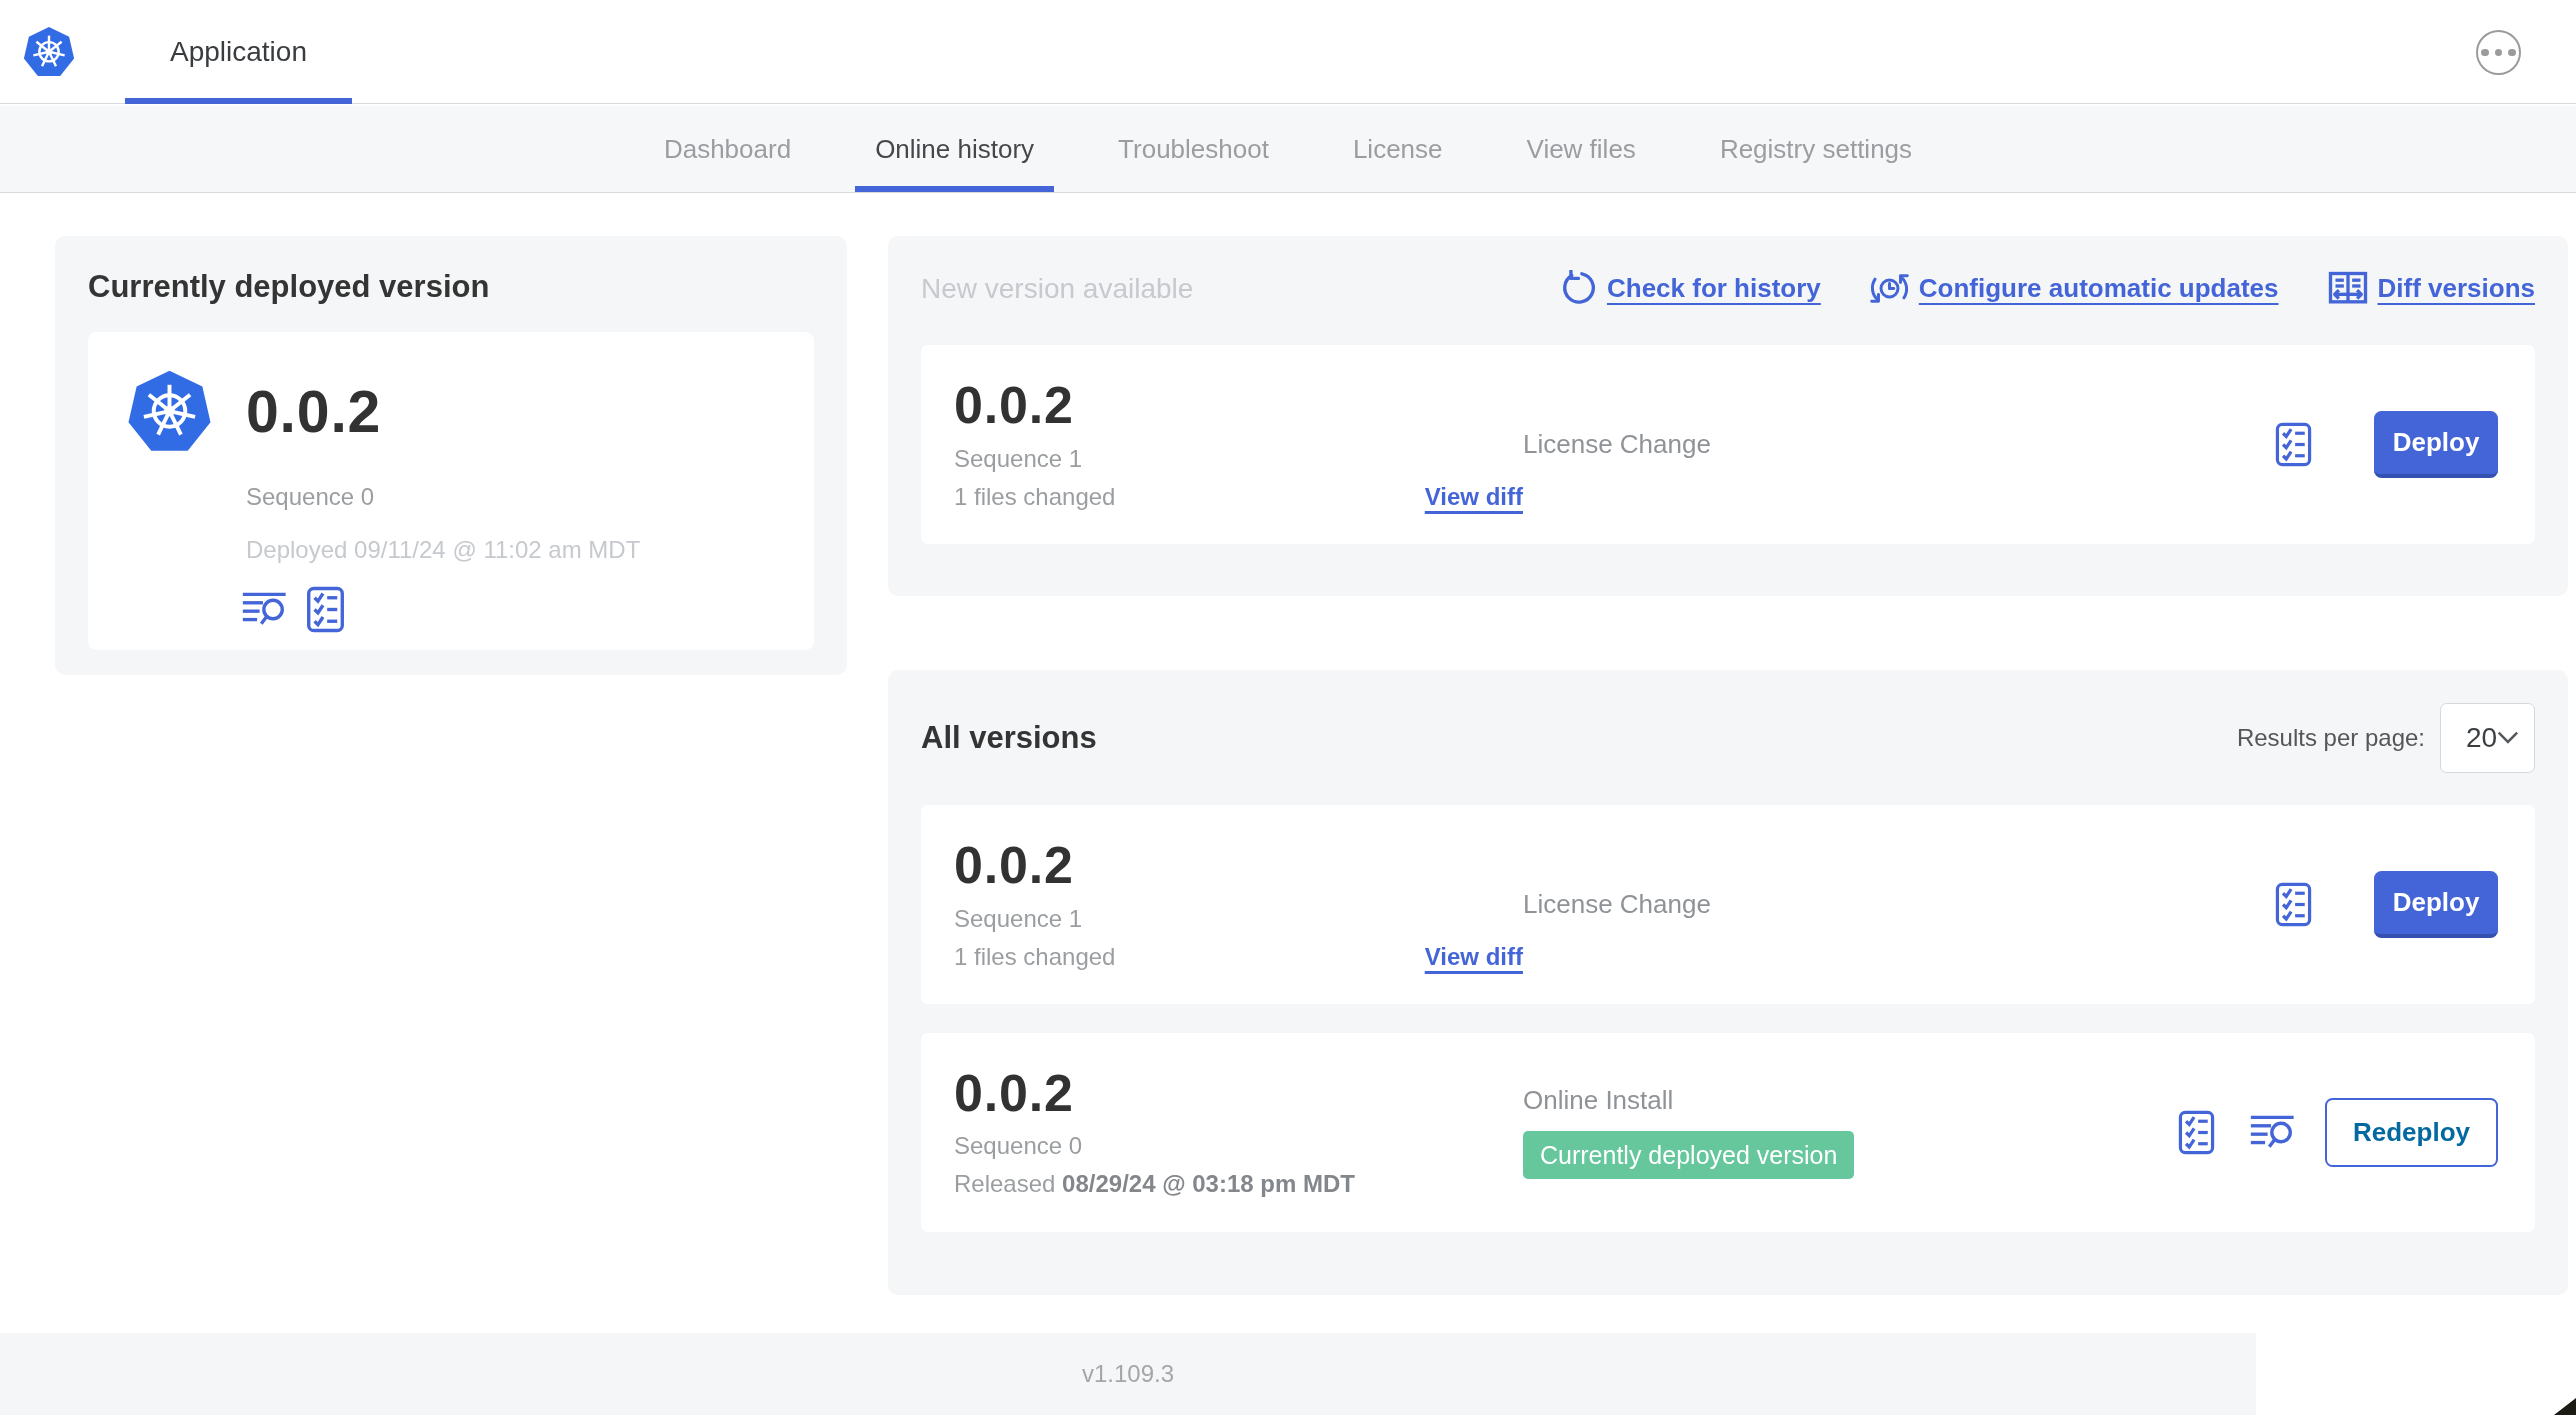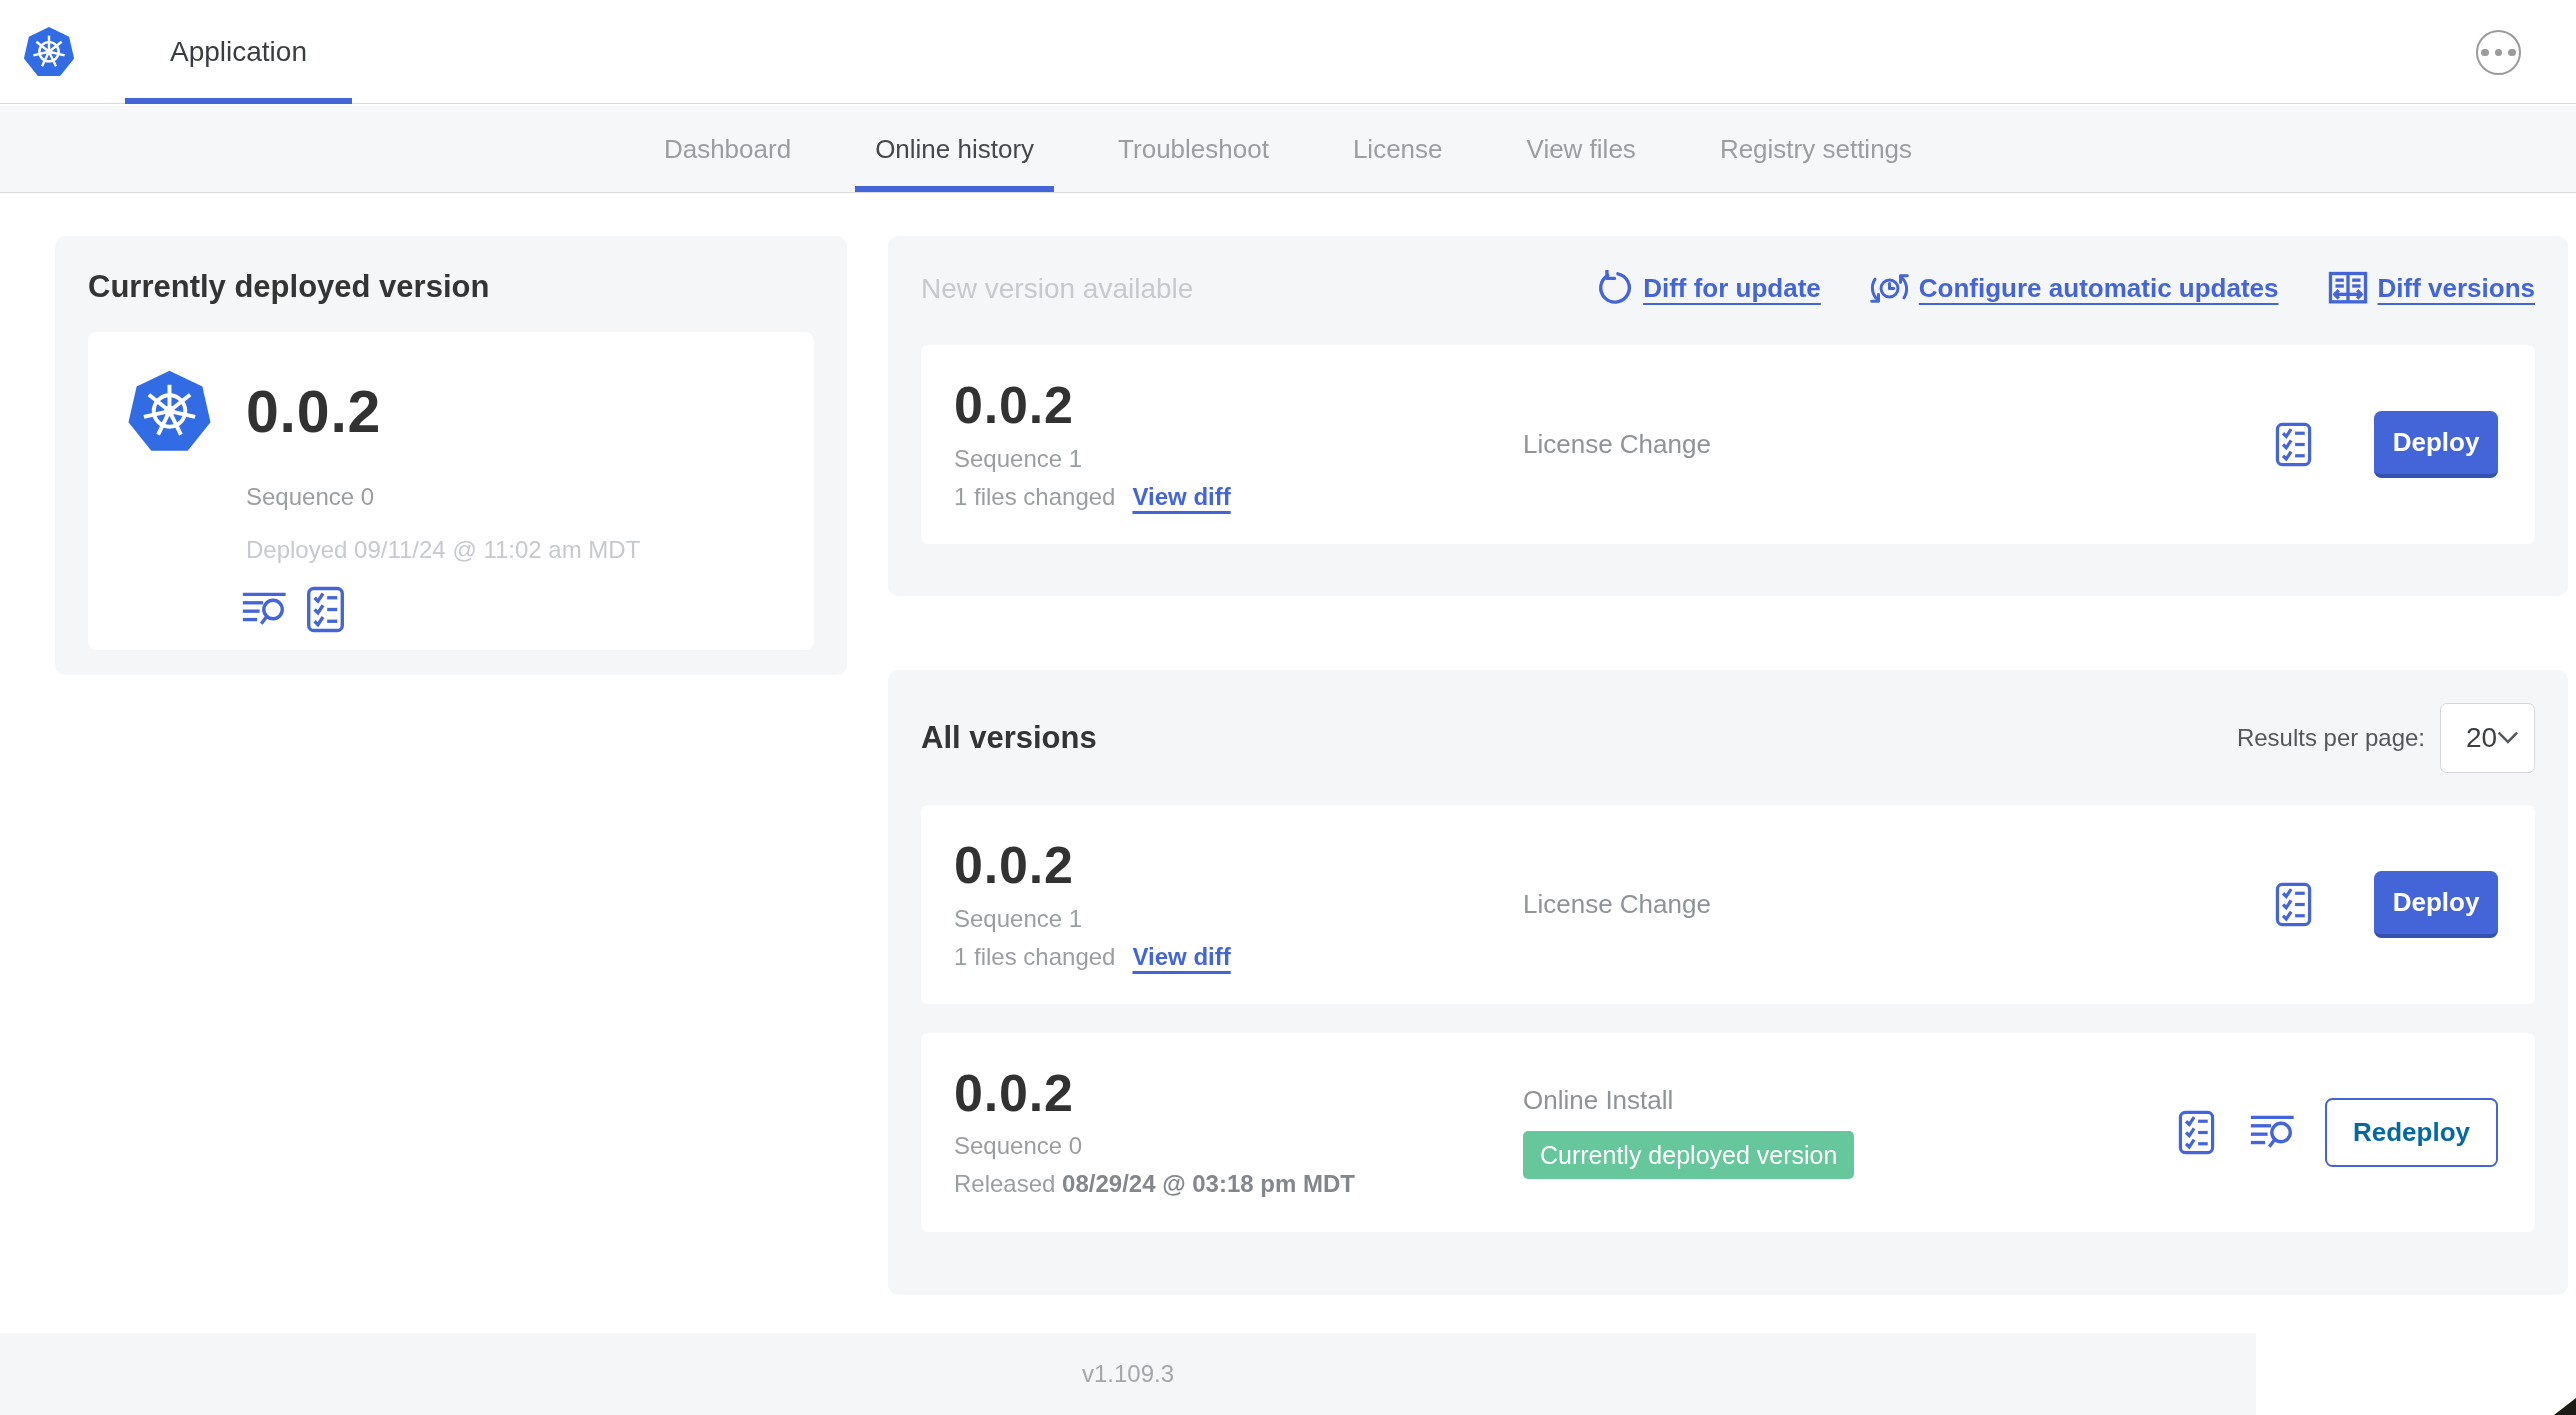--- a/index.html
+++ b/index.html
@@ -87,21 +87,21 @@
   
   .version-row {
     background: #ffffff; border-radius: 6.7px; height: 199px;
     padding: 27px 37px 27px 33px;
     display: flex; align-items: center;
   }
   .row-new { margin-top: 37px; }
   .vr-col1 { width: 569px; flex: 0 0 auto; }
   .vr-version { font-size: 52px; font-weight: 700; color: #323232; letter-spacing: 0.8px; line-height: 1.05; }
   .vr-seq { margin-top: 11.7px; font-size: 24px; color: #9b9ea1; }
-  .vr-files { margin-top: 10px; font-size: 24px; color: #9b9ea1; display: flex; align-items: center; gap: 17px; }
+  .vr-files { margin-top: 10px; font-size: 24px; color: #9b9ea1; display: flex; align-items: center; gap: 17px; justify-content: space-between; }
   .view-diff {
     color: #4465d7; font-weight: 600; cursor: pointer;
     text-decoration: underline; text-decoration-thickness: 2.5px; text-underline-offset: 5.9px;
   }
   .vr-col2 { flex: 1 1 auto; }
   .vr-source { font-size: 26px; font-weight: 500; color: #8f9397; }
   .deployed-badge {
     display: inline-block; margin-top: 15px; padding: 9.2px 17px;
     background: #65c79b; border-radius: 5px;
     color: #ffffff; font-size: 25px; font-weight: 500;
@@ -249,21 +249,21 @@
 
 <div class="panel panel-new">
   <div class="nv-header">
     <div class="muted-title">New version available</div>
     <div class="nv-links">
       <a class="blue-link">
         <svg width="37" height="37" viewBox="0 0 44 44">
           <path d="M 14 6.5 A 17 17 0 1 0 26 4.5" fill="none" stroke="#4465d7" stroke-width="4" stroke-linecap="round"></path>
           <polyline points="13,1 13,10 22,10" fill="none" stroke="#4465d7" stroke-width="4" stroke-linecap="round" stroke-linejoin="round"></polyline>
         </svg>
-        <span class="link-text">Diff for update</span>
+        <span class="link-text">Check for history</span>
       </a>
       <a class="blue-link">
         <svg width="39" height="39" viewBox="0 0 46 46">
           <g fill="none" stroke="#4465d7" stroke-width="3.5" stroke-linecap="round">
             <circle cx="23" cy="23" r="10"></circle>
             <line x1="23" y1="17" x2="23" y2="23"></line>
             <line x1="23" y1="23" x2="28" y2="23"></line>
             <path d="M 10 37 A 18.5 18.5 0 0 1 6 12"></path>
             <path d="M 36 9 A 18.5 18.5 0 0 1 40 34"></path>
             <polyline points="10,30 10,38 2,38" stroke-linejoin="round"></polyline>

